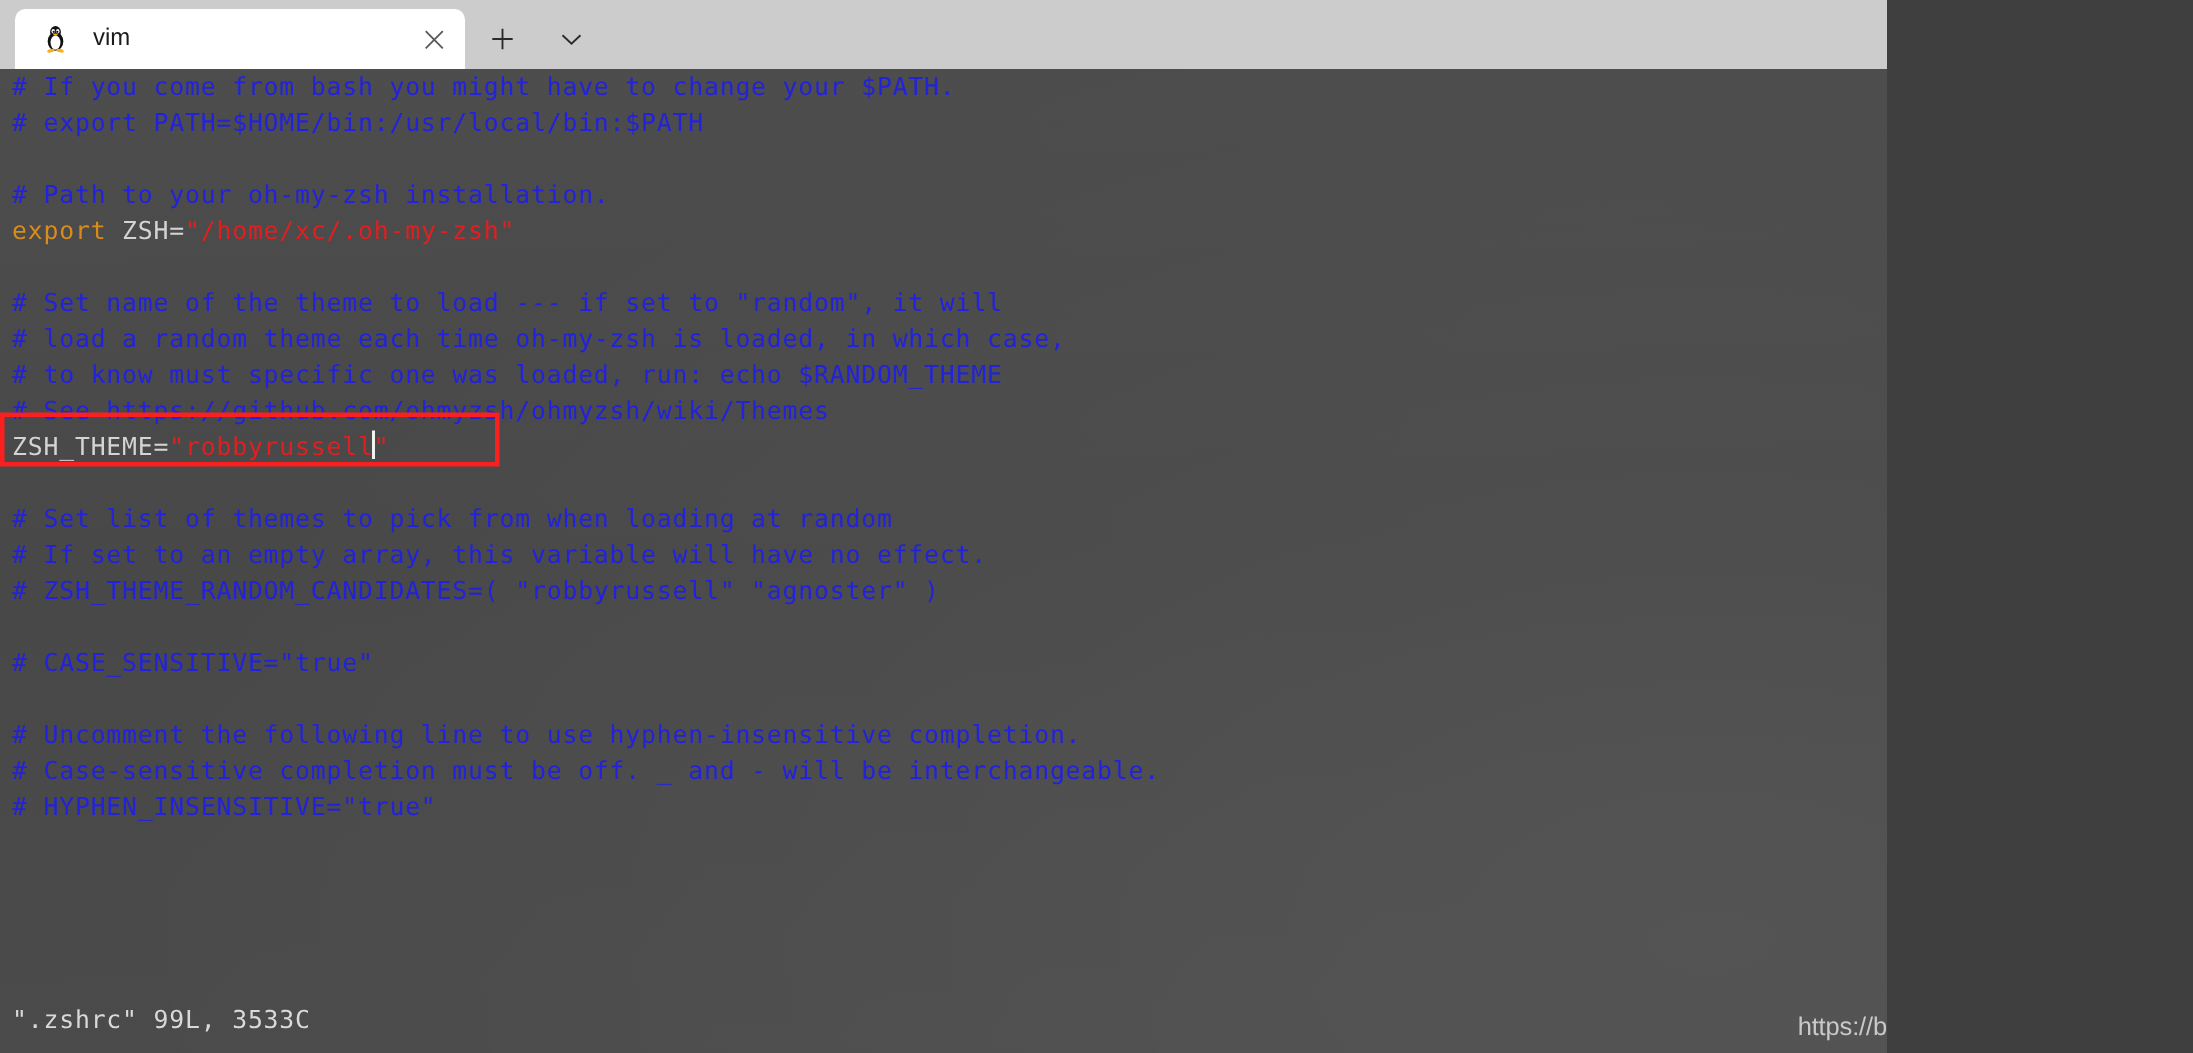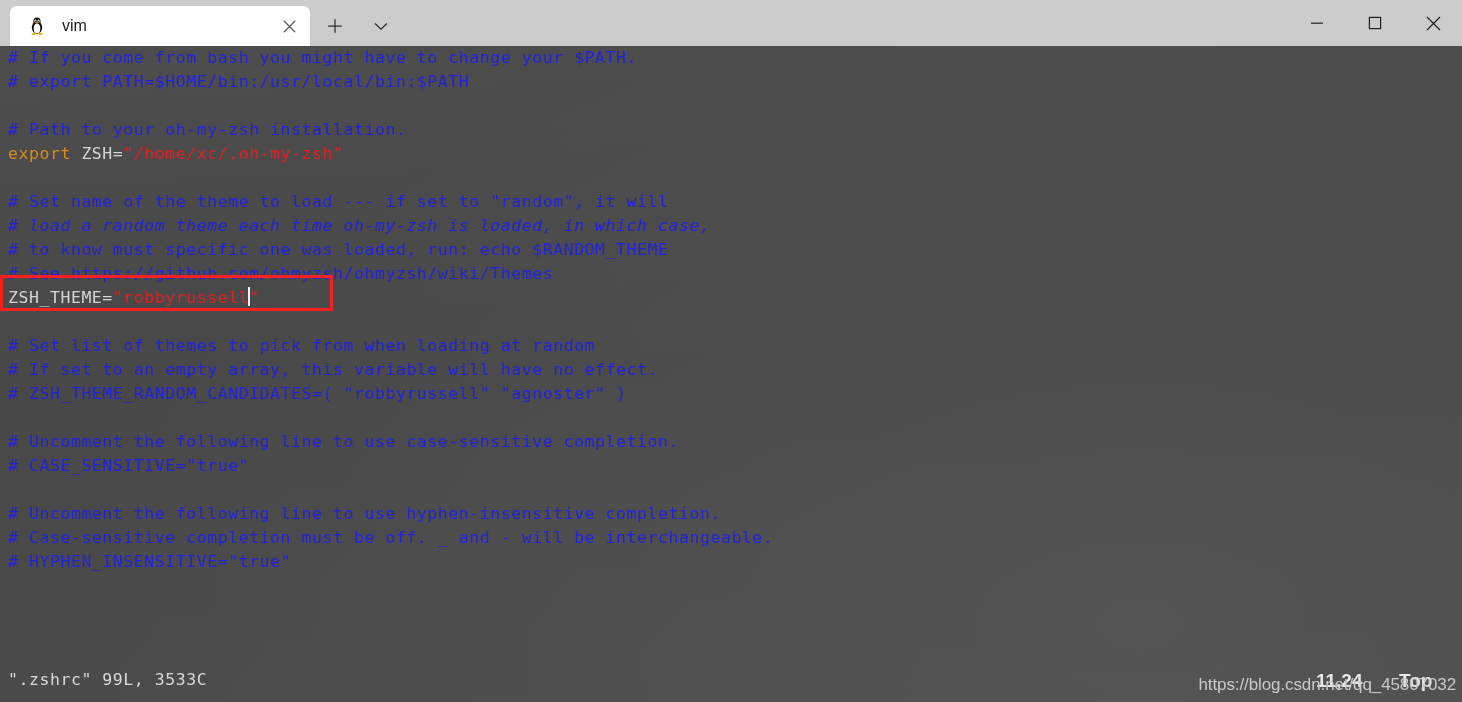--- a/index.html
+++ b/index.html
@@ -11,21 +11,21 @@
   body {
     width: 1462px;
     height: 702px;
     overflow: hidden;
     font-family: "DejaVu Sans Mono", monospace;
   }
 
   
   #window {
     position: relative;
-    width: 1462px;
+    width: 1258px;
     height: 702px;
     background: #4a4a4a;
     overflow: hidden;
   }
 
   #titlebar {
     position: absolute;
     top: 0; left: 0;
     width: 1462px;
     height: 46px;
@@ -304,30 +304,29 @@
   <div id="terminal">
 
     <div id="buffer">
         <div class="line" style="top: 0px;"><span class="cmt"># If you come from bash you might have to change your $PATH.</span></div>
         <div class="line" style="top: 24px;"><span class="cmt"># export PATH=$HOME/bin:/usr/local/bin:$PATH</span></div>
         <div class="line" style="top: 48px;"><span class="plain"></span></div>
         <div class="line" style="top: 72px;"><span class="cmt"># Path to your oh-my-zsh installation.</span></div>
         <div class="line" style="top: 96px;"><span class="kw">export</span><span class="id"> ZSH=</span><span class="str">"/home/xc/.oh-my-zsh"</span></div>
         <div class="line" style="top: 120px;"><span class="plain"></span></div>
         <div class="line" style="top: 144px;"><span class="cmt"># Set name of the theme to load --- if set to "random", it will</span></div>
-        <div class="line" style="top: 168px; font-style: italic;"><span class="cmt"># load a random theme each time oh-my-zsh is loaded, in which case,</span></div>
+        <div class="line" style="top: 168px;"><span class="cmt"># load a random theme each time oh-my-zsh is loaded, in which case,</span></div>
         <div class="line" style="top: 192px;"><span class="cmt"># to know must specific one was loaded, run: echo $RANDOM_THEME</span></div>
         <div class="line" style="top: 216px;"><span class="cmt"># See https://github.com/ohmyzsh/ohmyzsh/wiki/Themes</span></div>
         <div class="line" style="top: 240px;"><span class="id">ZSH_THEME=</span><span class="str">"robbyrussell</span><span class="cursor"></span><span class="str">"</span></div>
         <div class="line" style="top: 264px;"><span class="plain"></span></div>
         <div class="line" style="top: 288px;"><span class="cmt"># Set list of themes to pick from when loading at random</span></div>
         <div class="line" style="top: 360px;"><span class="cmt"># If set to an empty array, this variable will have no effect.</span></div>
         <div class="line" style="top: 384px;"><span class="cmt"># ZSH_THEME_RANDOM_CANDIDATES=( "robbyrussell" "agnoster" )</span></div>
         <div class="line" style="top: 408px;"><span class="plain"></span></div>
-        <div class="line" style="top: 432px;"><span class="cmt"># Uncomment the following line to use case-sensitive completion.</span></div>
         <div class="line" style="top: 456px;"><span class="cmt"># CASE_SENSITIVE="true"</span></div>
         <div class="line" style="top: 480px;"><span class="plain"></span></div>
         <div class="line" style="top: 504px;"><span class="cmt"># Uncomment the following line to use hyphen-insensitive completion.</span></div>
         <div class="line" style="top: 528px;"><span class="cmt"># Case-sensitive completion must be off. _ and - will be interchangeable.</span></div>
         <div class="line" style="top: 552px;"><span class="cmt"># HYPHEN_INSENSITIVE="true"</span></div>
       </div>
 
     <div id="annotation"></div>
 
     <div id="statusline">

